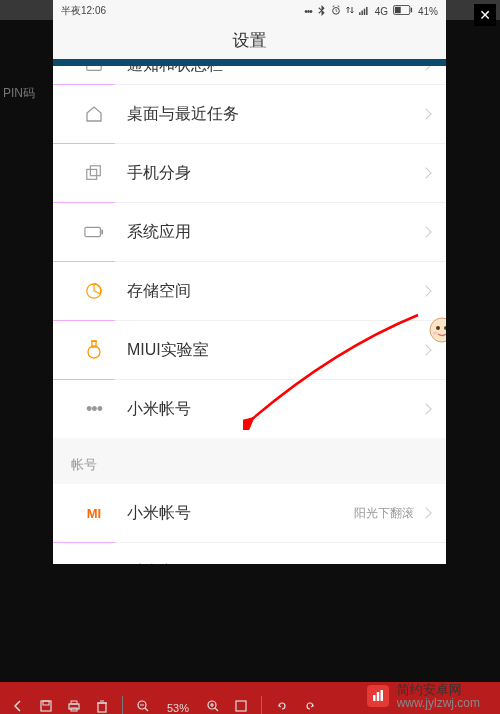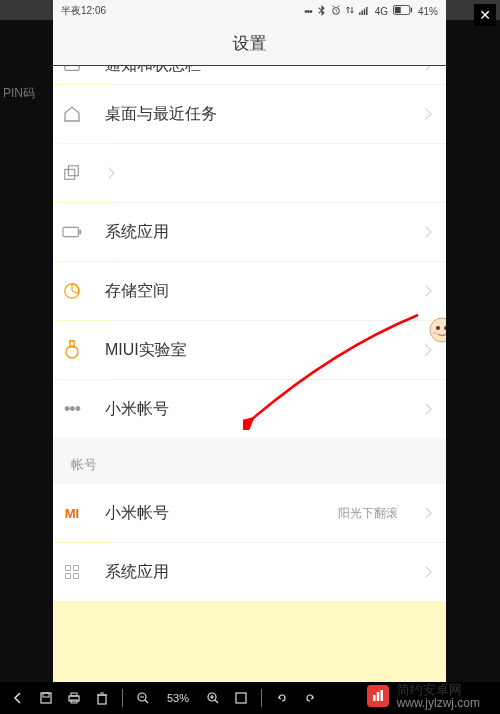--- a/index.html
+++ b/index.html
@@ -43,22 +43,22 @@
       align-items: center;
       justify-content: center;
       font-size: 14px;
       cursor: pointer;
     }
     .phone {
       position: absolute;
       left: 53px;
       top: 0;
       width: 393px;
-      height: 682px;
-      background: #fef9c3;
+      height: 564px;
+      background: #f0abfc;
       overflow: hidden;
     }
     .statusbar {
       height: 22px;
       background: #f7f7f7;
       display: flex;
       align-items: center;
       padding: 0 8px;
       font-size: 10px;
       color: #444;
@@ -71,40 +71,40 @@
       gap: 5px;
       font-size: 10px;
     }
     .statusbar .dots { letter-spacing: -1px; }
     .header {
       height: 44px;
       display: flex;
       align-items: center;
       justify-content: center;
       background: #f7f7f7;
-      border-bottom: 1px solid #0c4a6e;
+      border-bottom: 7px solid #0c4a6e;
     }
     .header-title {
       font-size: 17px;
       color: #333;
       font-weight: 400;
     }
     .scroll-area {
       position: absolute;
       top: 66px;
       left: 0;
       right: 0;
       bottom: 0;
       overflow: hidden;
     }
     .row {
       display: flex;
       align-items: center;
       height: 58px;
-      padding: 0 16px 0 8px;
+      padding: 0 16px 0 30px;
       background: #fff;
       cursor: pointer;
       position: relative;
     }
     .row.first { height: 38px; margin-top: -20px; }
     .row-icon {
       width: 22px;
       height: 22px;
       margin-right: 22px;
       display: flex;
@@ -113,21 +113,21 @@
       color: #888;
     }
     .row-label {
       flex: 1;
       font-size: 16px;
       color: #333;
     }
     .row-value {
       font-size: 12px;
       color: #999;
-      margin-right: 24px;
+      margin-right: 8px;
     }
     .chevron {
       width: 8px;
       height: 8px;
       border-top: 1.5px solid #ccc;
       border-right: 1.5px solid #ccc;
       transform: rotate(45deg);
     }
     .section-header {
       padding: 18px 18px 10px 18px;
@@ -165,23 +165,23 @@
       width: 28px;
       height: 34px;
       z-index: 3;
     }
     .bottom-toolbar {
       position: absolute;
       bottom: 0;
       left: 0;
       right: 0;
       height: 32px;
-      background: #000000;
-      display: flex;
-      align-items: center;
+      background: #b91c1c;
+      display: flex;
+      align-items: flex-end;
       padding: 0 10px;
       gap: 12px;
       color: #ddd;
       font-size: 11px;
     }
     .bottom-toolbar .tool-icon {
       width: 16px;
       height: 16px;
       display: flex;
       align-items: center;
@@ -305,20 +305,21 @@
     </div>
     <div class="divider-light"></div>
 
     <div class="row">
       <span class="row-icon">
         <svg width="18" height="18" viewBox="0 0 20 20">
             <rect x="2" y="6" width="11" height="11" fill="none" stroke="#999" stroke-width="1.3"></rect>
             <rect x="6" y="2" width="11" height="11" fill="none" stroke="#999" stroke-width="1.3"></rect>
           </svg>
       </span>
+      <span class="row-label">手机分身</span>
       <span class="chevron"></span>
     </div>
     <div class="divider-light"></div>
 
     <div class="row">
       <span class="row-icon">
         <svg width="20" height="14" viewBox="0 0 22 14">
             <rect x="1" y="2" width="17" height="10" rx="1.5" fill="none" stroke="#999" stroke-width="1.3"></rect>
             <rect x="19" y="4.5" width="2" height="5" fill="#999"></rect>
           </svg>

